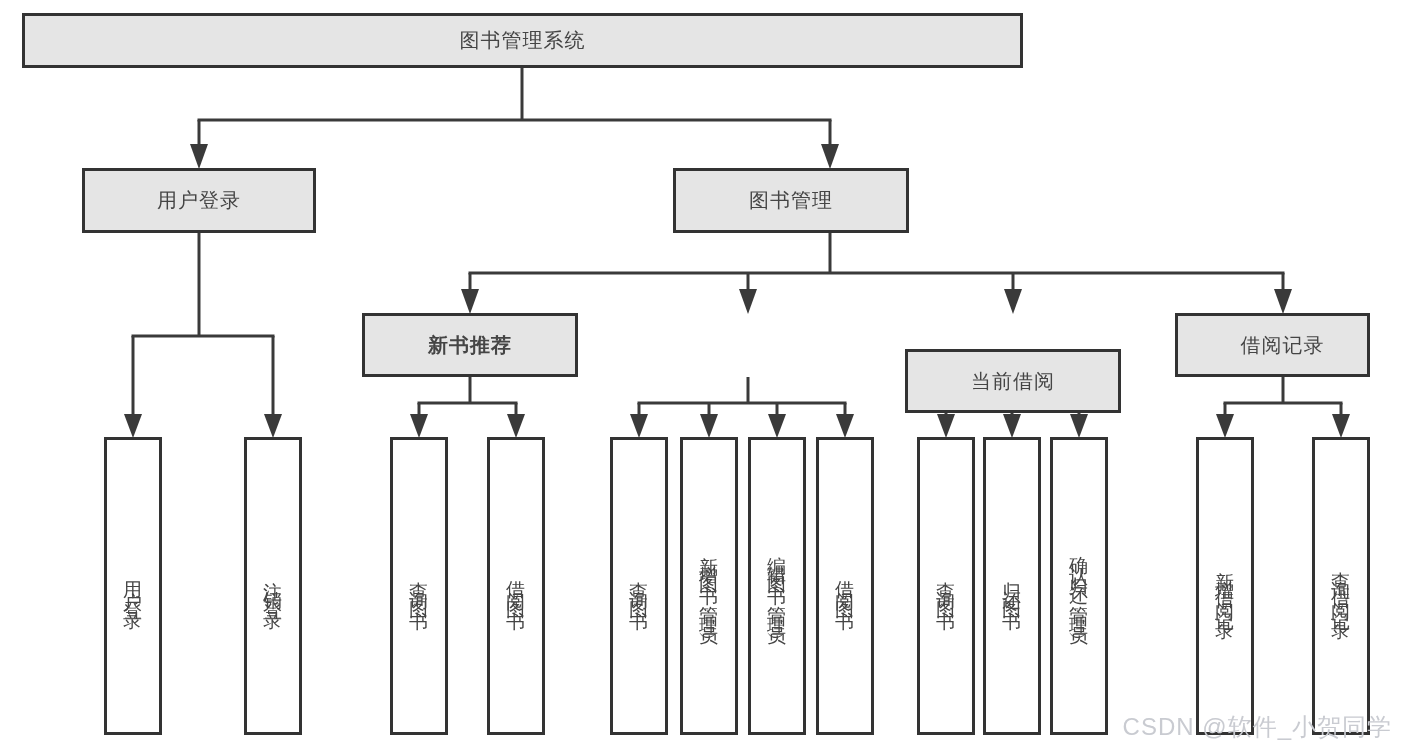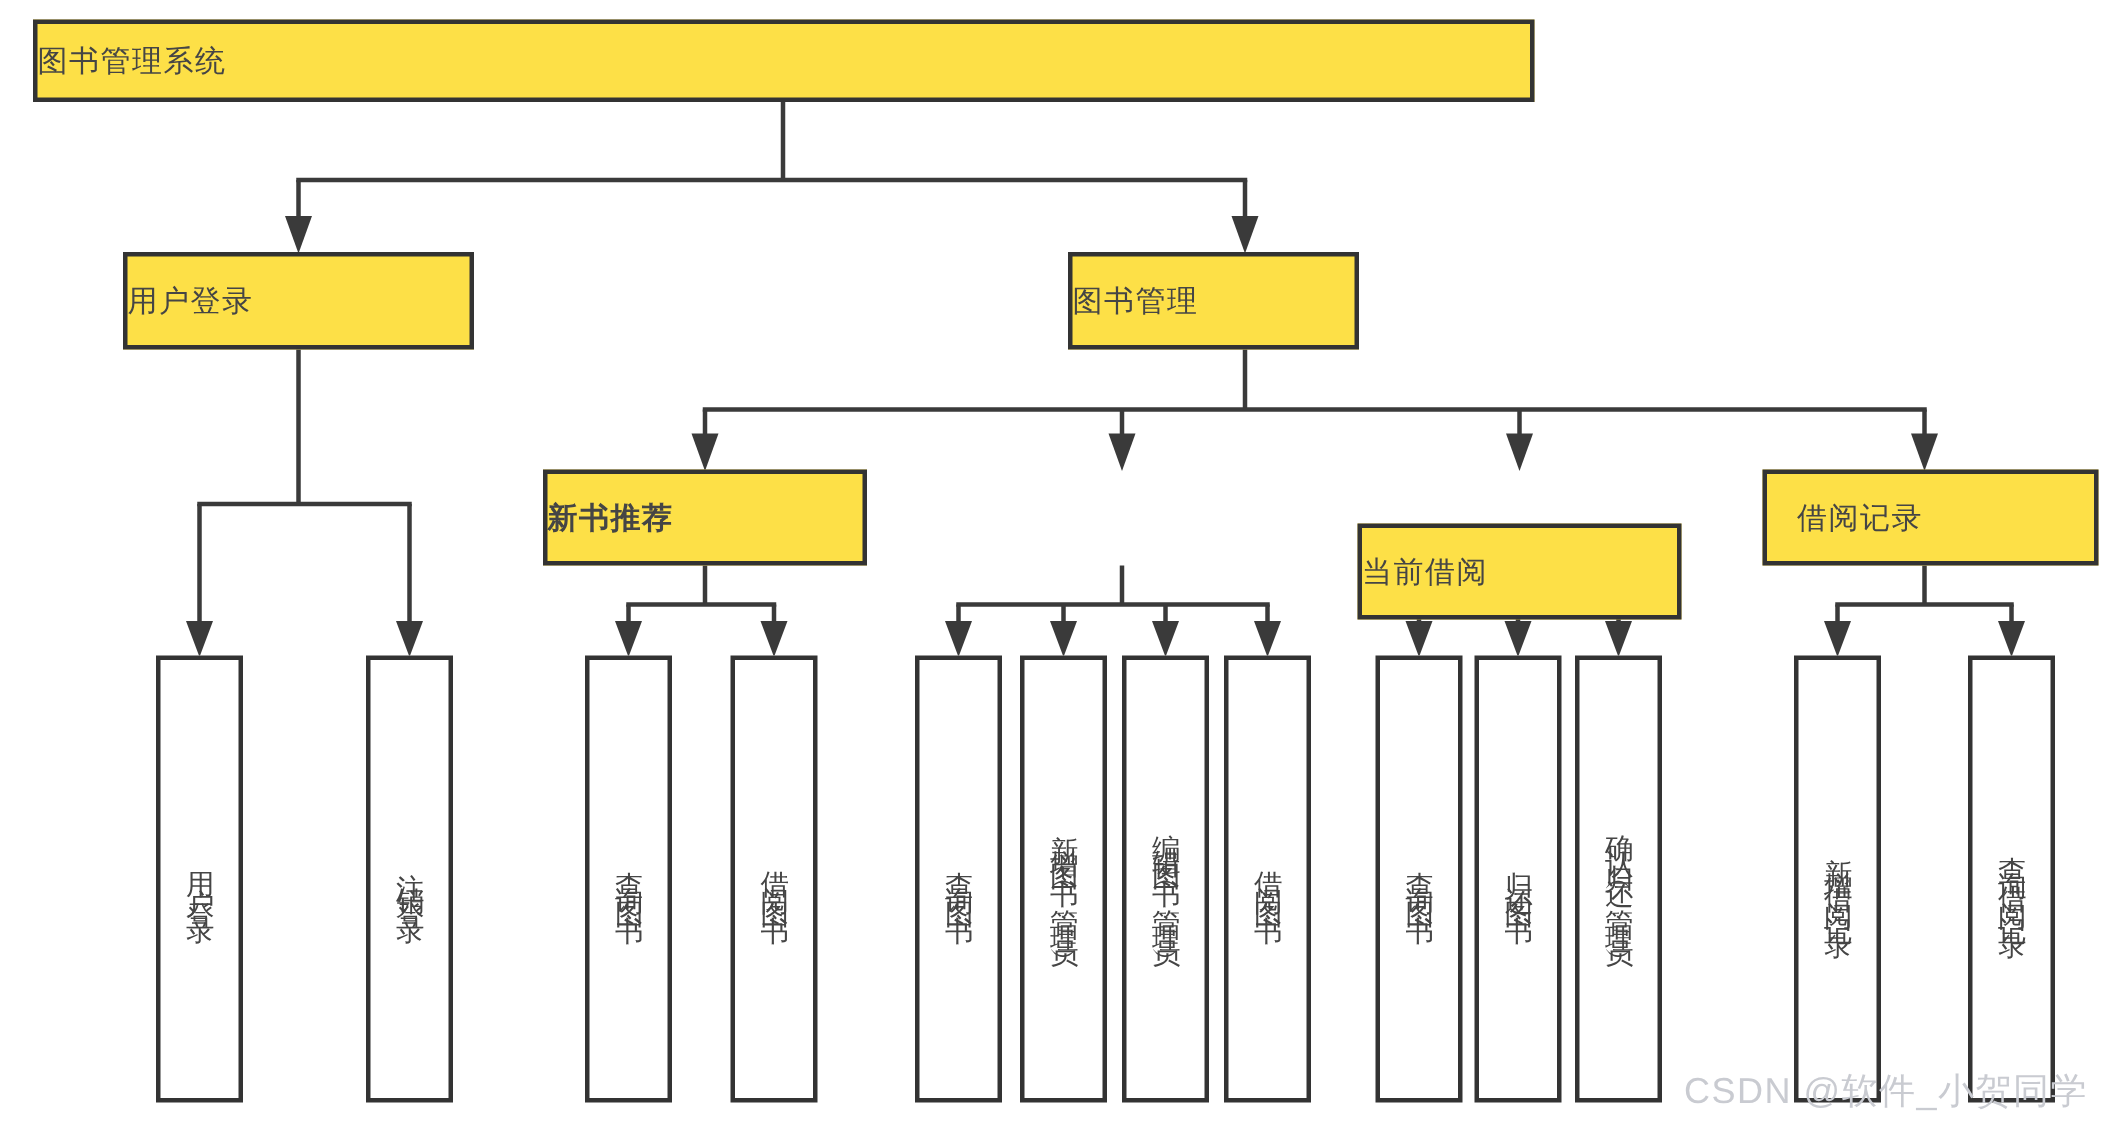--- a/index.html
+++ b/index.html
@@ -17,22 +17,22 @@
     overflow:hidden;
     font-family:"Liberation Sans","DejaVu Sans",sans-serif;
   }
   svg.connectors{position:absolute;left:0;top:0;z-index:0;}
   .connector{stroke:var(--line-color,#3a3a3a);stroke-width:3;fill:none;}
   .arrowhead{fill:var(--line-color,#3a3a3a);stroke:none;}
   .hbox{
     position:absolute;z-index:1;
     box-sizing:border-box;
     border:3px solid var(--border-color,#333);
-    background:#fde047;
-    display:flex;align-items:center;justify-content:flex-start;
+    background:#e5e5e5;
+    display:flex;align-items:center;justify-content:center;
     font-size:20px;color:var(--text-color,#454545);
     letter-spacing:1px;
   }
   .leaf{
     position:absolute;z-index:1;
     box-sizing:border-box;
     width:58px;height:298px;top:437px;
     border:3px solid var(--border-color,#333);
     background:#fff;
     display:flex;align-items:center;justify-content:center;
@@ -120,31 +120,31 @@
     <polygon class="arrowhead" points="1332,414 1350,414 1341,438"></polygon>
   </svg>
 
   <div class="hbox" style="left:22px;top:13px;width:1001px;height:55px;">
     <span>图书管理系统</span>
   </div>
 
   <div class="hbox" style="left:82px;top:168px;width:234px;height:65px;">
     <span>用户登录</span>
   </div>
-  <div class="hbox" style="left:712px;top:168px;width:194px;height:65px;">
+  <div class="hbox" style="left:673px;top:168px;width:236px;height:65px;">
     <span>图书管理</span>
   </div>
 
   <div class="hbox" style="left:362px;top:313px;width:216px;height:64px;font-weight:bold;">
     <span>新书推荐</span>
   </div>
   <div class="hbox" style="left:905px;top:313px;width:216px;height:64px;margin-top:36px;">
     <span>当前借阅</span>
   </div>
-  <div class="hbox" style="left:1175px;top:313px;width:224px;height:64px;padding-left:20px;">
+  <div class="hbox" style="left:1175px;top:313px;width:195px;height:64px;padding-left:20px;">
     <span>借阅记录</span>
   </div>
 
   <div class="leaf" style="left:104px;">
     <span class="vtext">用户登录</span>
   </div>
   <div class="leaf" style="left:244px;">
     <span class="vtext">注销登录</span>
   </div>
   <div class="leaf" style="left:390px;">

